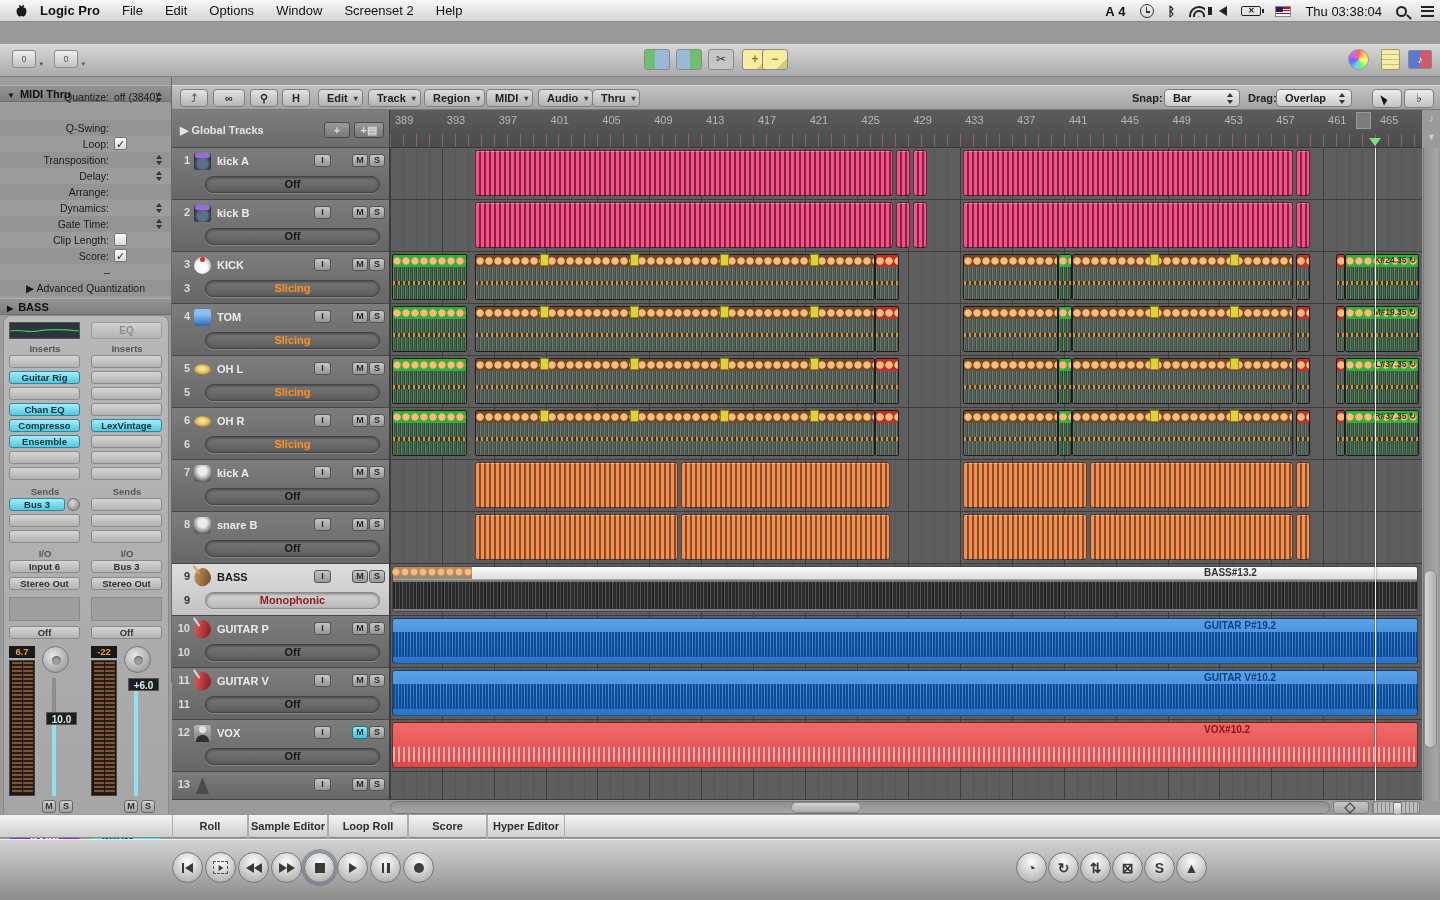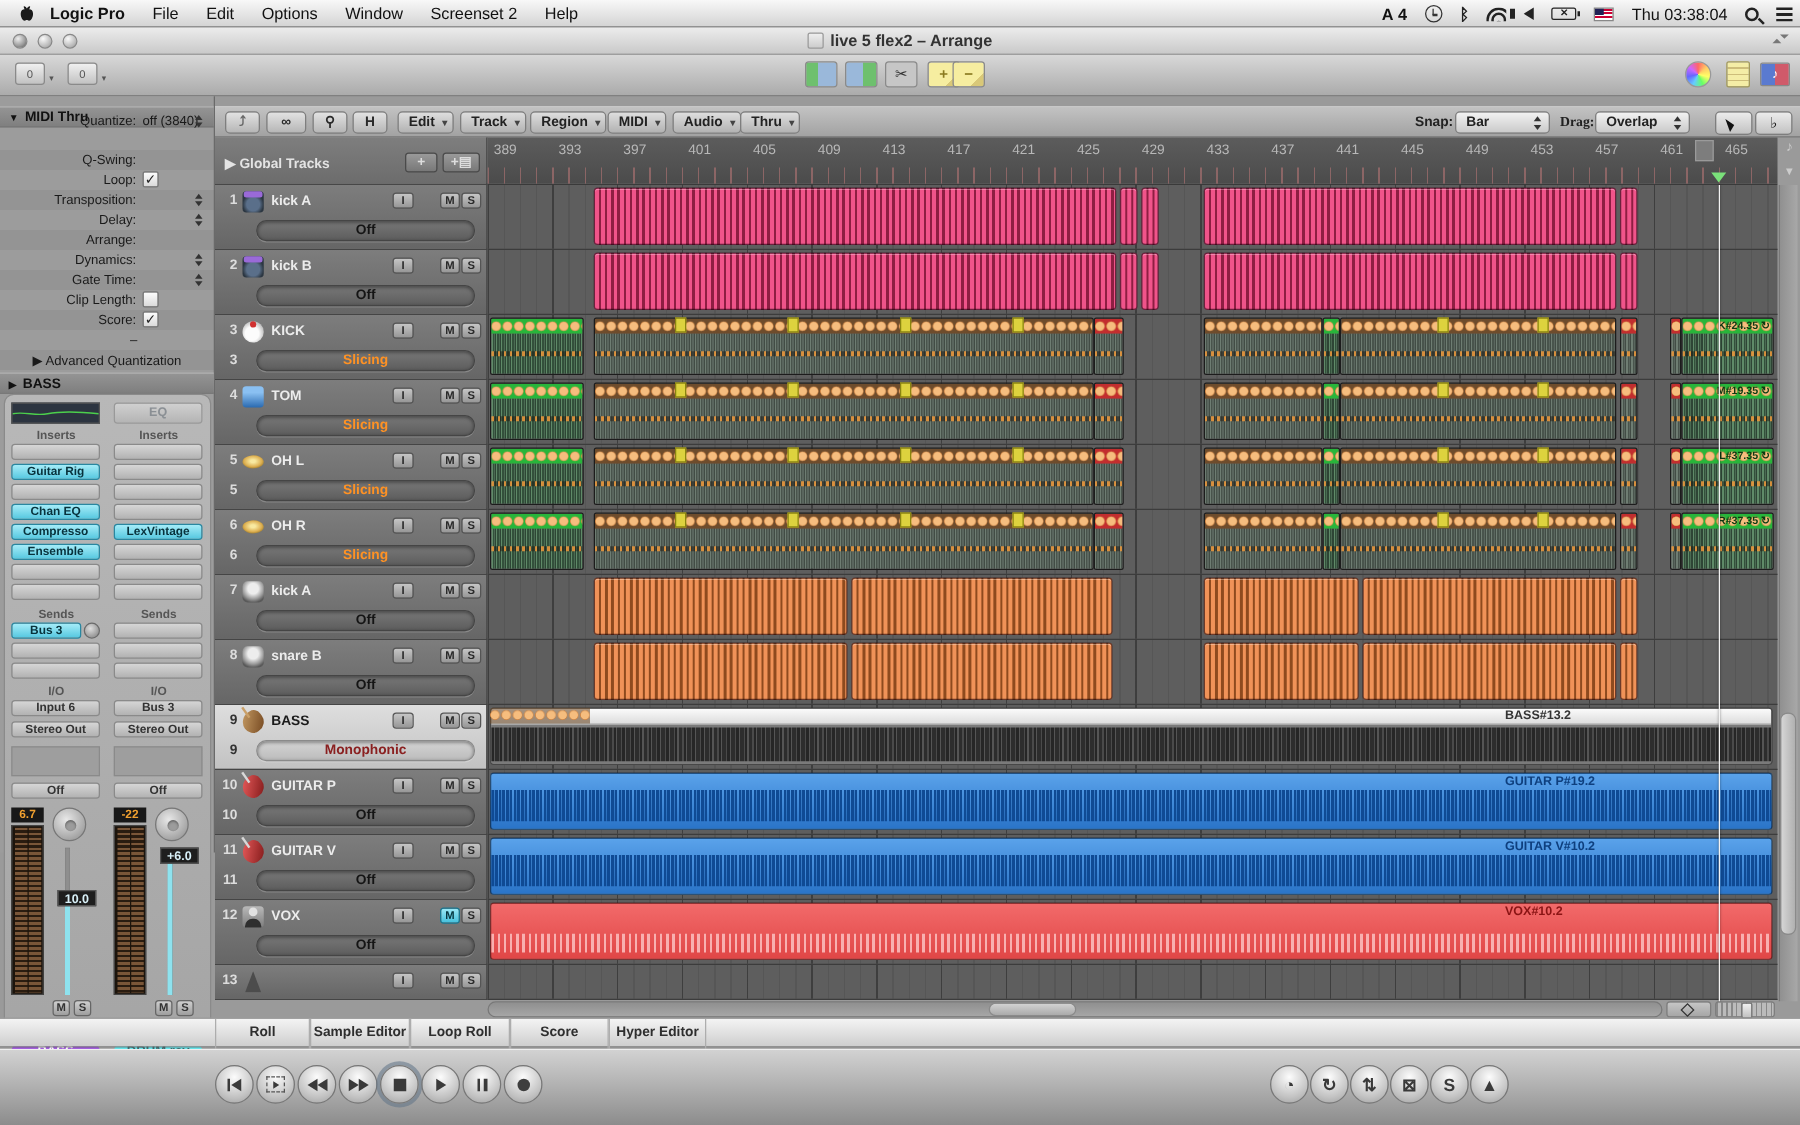--- a/index.html
+++ b/index.html
@@ -318,27 +318,20 @@
       <span class="mstat">Thu 03:38:04</span>
       <span class="mstat">
           <span class="ic-mag"></span>
         </span>
       <span class="mstat">
           <span class="ic-list"></span>
         </span>
     </div>
   </div>
 
-  <div id="titlebar">
-    <span class="tlight"></span>
-    <span class="tlight"></span>
-    <span class="tlight"></span>
-    <div id="wtitle"><span class="doc-ic"></span><span>live 5 flex2 – Arrange</span></div>
-    <span class="expand-ic"></span>
-  </div>
 
   <div id="toolbar">
     <div class="tb-small" style="left:12px;">0</div>
     <div class="tb-small" style="left:54px;">0</div>
     <div class="tb-ic tbi-1" style="left:644px;"></div>
     <div class="tb-ic tbi-2" style="left:676px;"></div>
     <div class="tb-ic tbi-3" style="left:708px;">✂</div>
     <div class="tb-ic tbi-note" style="left:742px;">+</div>
     <div class="tb-ic tbi-note" style="left:762px;">−</div>
     <div class="tbr-wheel" style="left:1348px;"></div>
@@ -480,21 +473,21 @@
     <div id="arr-menus">
         <div class="atb-menu" style="left: 146px;">Edit</div>
         <div class="atb-menu" style="left: 196px;">Track</div>
         <div class="atb-menu" style="left: 252px;">Region</div>
         <div class="atb-menu" style="left: 314px; text-align: center;">MIDI</div>
         <div class="atb-menu" style="left: 366px;">Audio</div>
         <div class="atb-menu" style="left: 420px;">Thru</div>
       </div>
     <div class="snap-lab" style="left:960px;">Snap:</div>
     <div class="snap-dd" style="left:992px;width:76px;"><span>Bar</span><span class="ud"></span></div>
-    <div class="snap-lab" style="left:1076px;font-family:Liberation Serif, serif;">Drag:</div>
+    <div class="snap-lab" style="left:1076px;">Drag:</div>
     <div class="snap-dd" style="left:1104px;width:76px;"><span>Overlap</span><span class="ud"></span></div>
     <div class="tool-btn" style="left:1200px;">
         <span class="cursor-arrow"></span>
       </div>
     <div class="tool-btn" style="left:1232px;">♭</div>
   </div>
 
   <div id="globaltracks">
     <span style="position:absolute;left:8px;top:14px;">▶&nbsp;<span>Global Tracks</span></span>
     <div class="gt-btn" style="left:152px;width:26px;">+</div>

